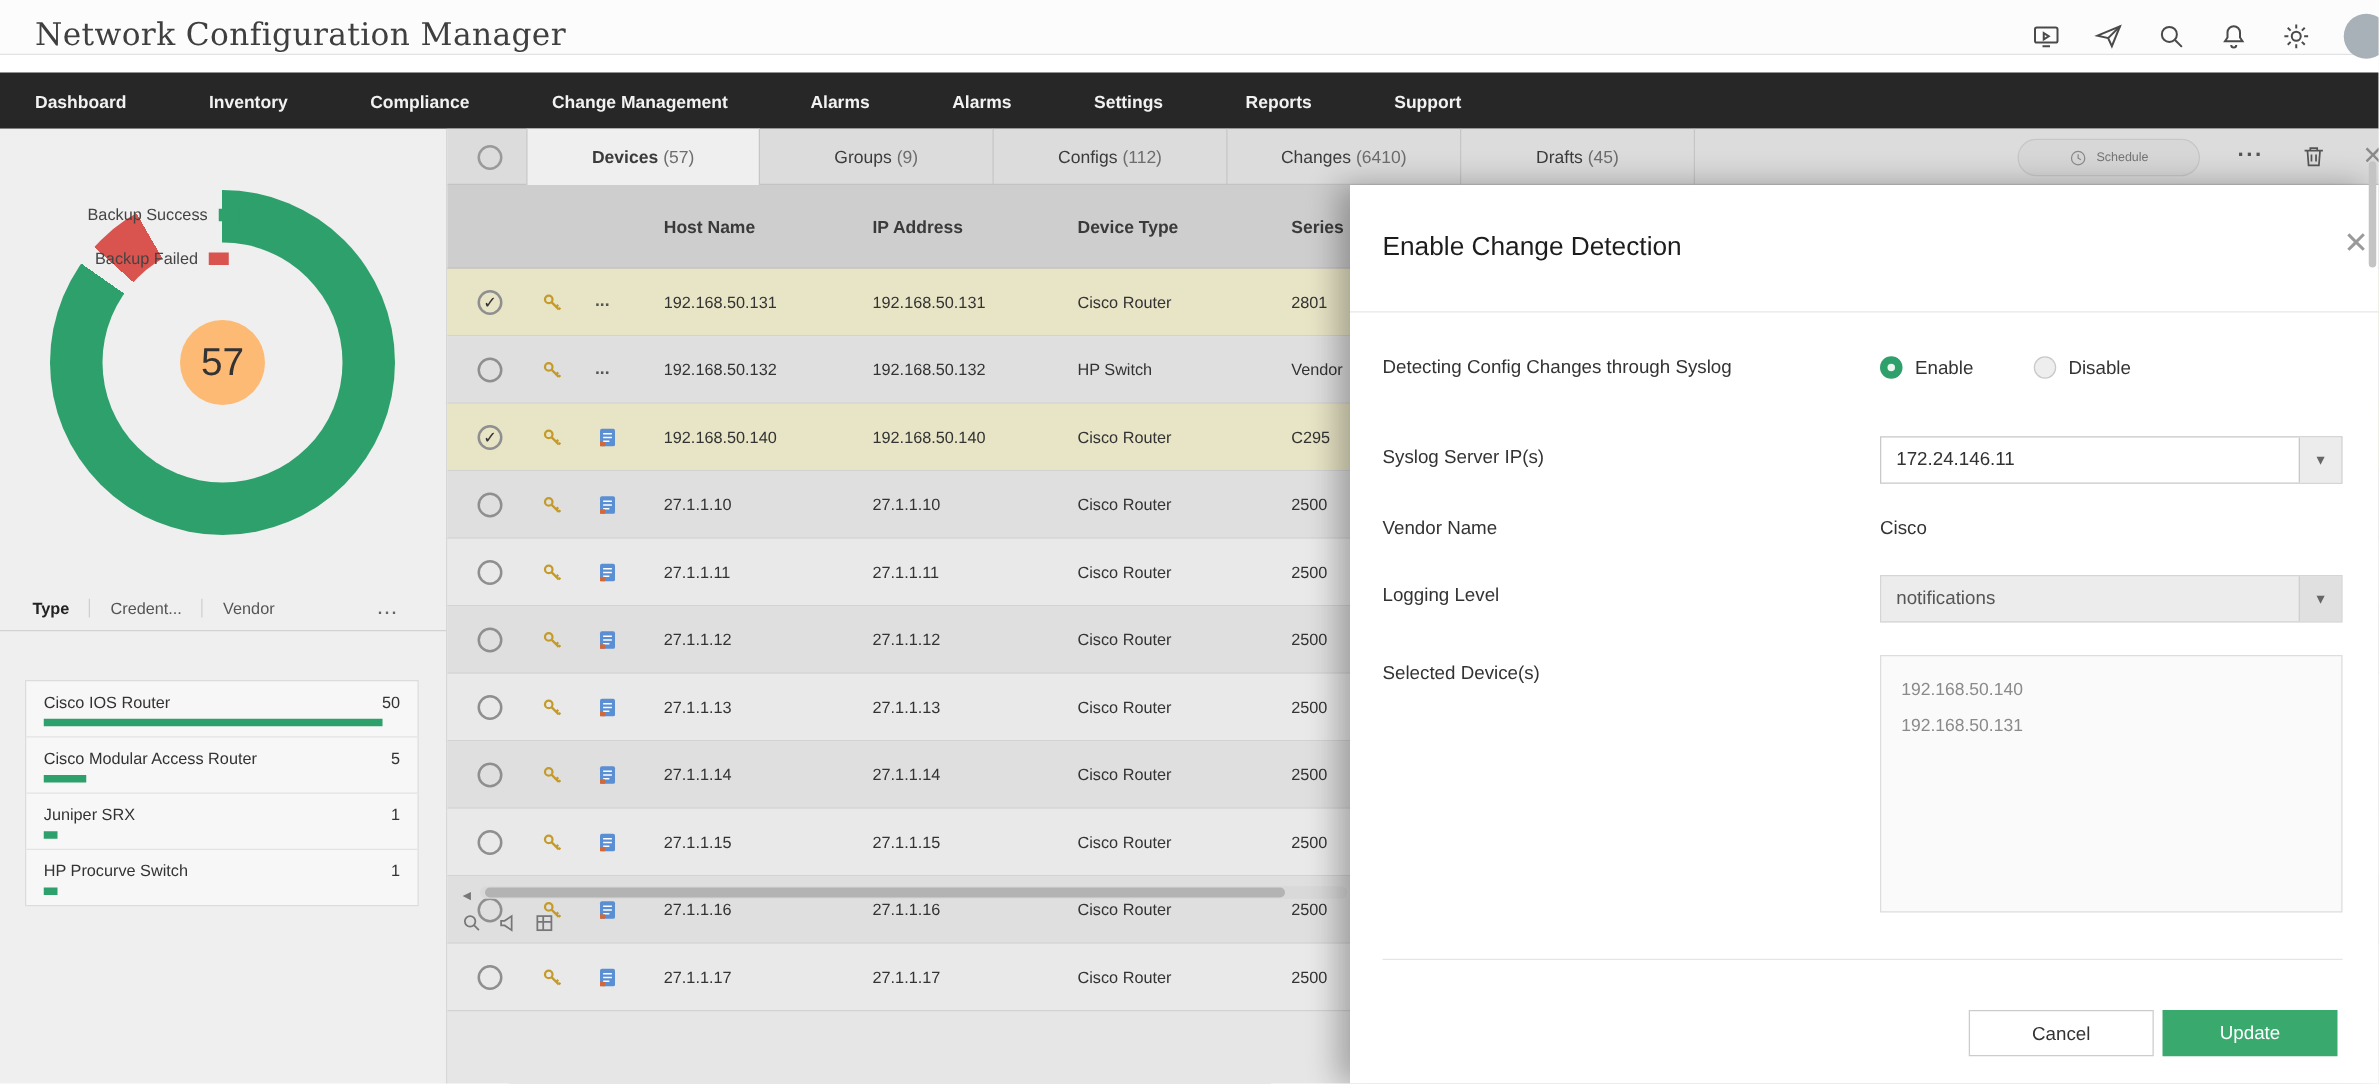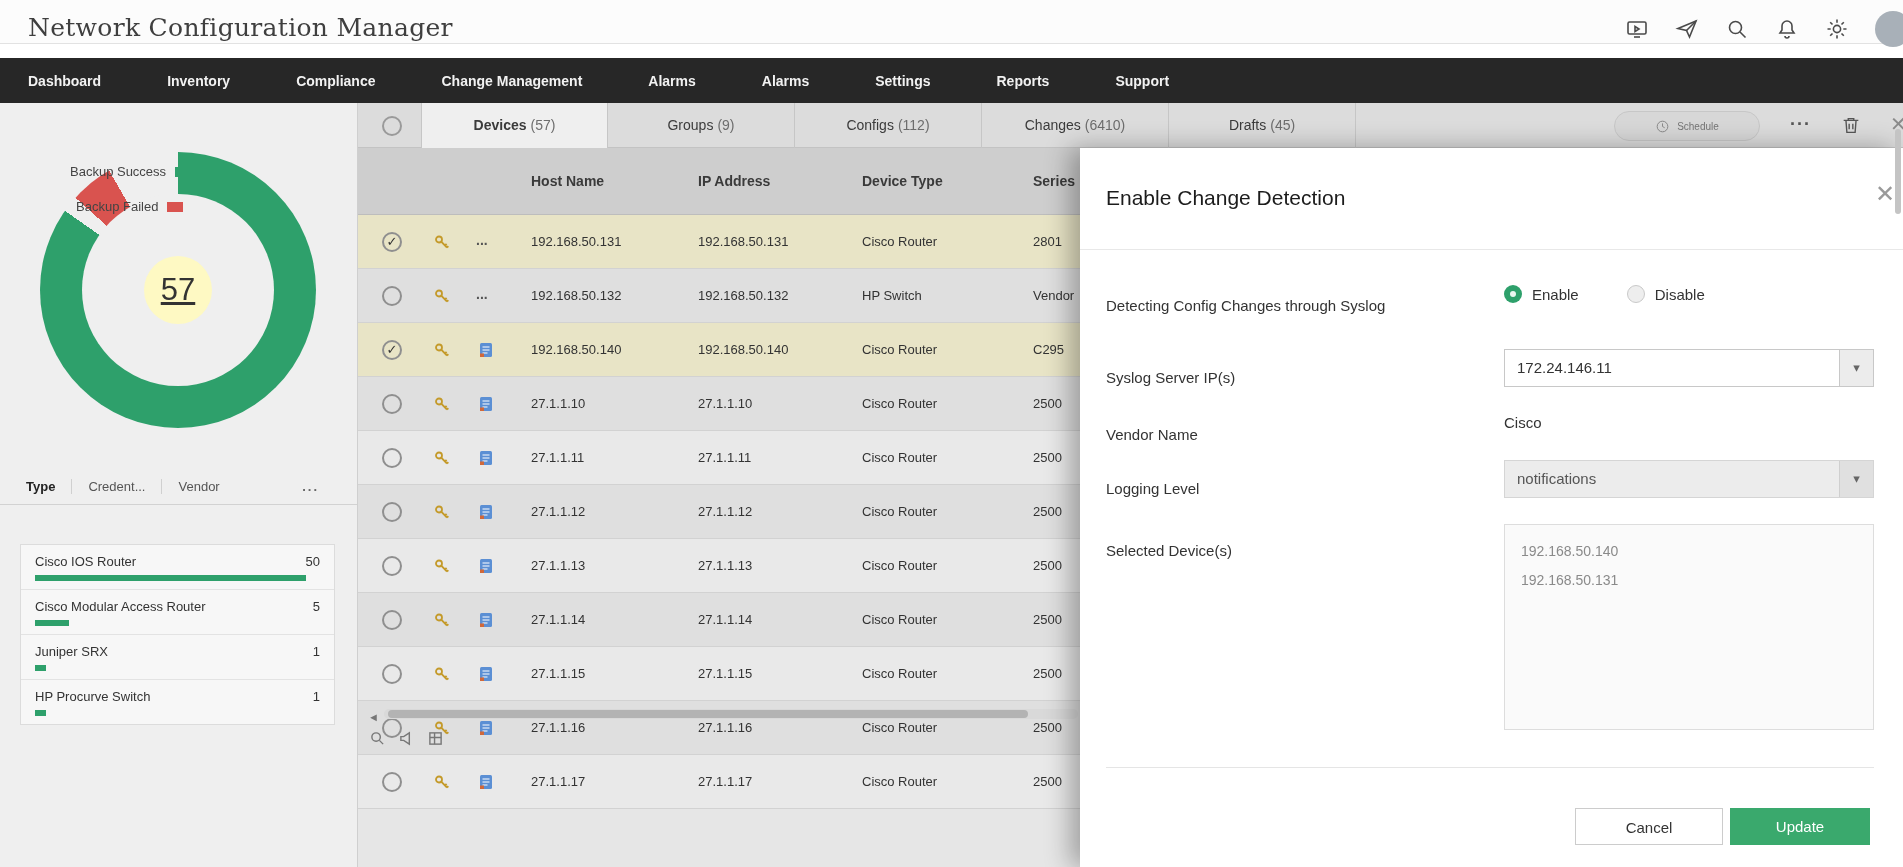--- a/index.html
+++ b/index.html
@@ -17,21 +17,21 @@
 
   
   .navbar { position:absolute; left:0; top:58px; width:100%; height:45px; background:#272727; display:flex; align-items:center; padding-left:28px; }
   .nav-item { color:#f2f2f2; font-size:14px; font-weight:bold; padding:0 33px 0 0; margin-right:33px; cursor:pointer; white-space:nowrap; }
 
   
   .sidebar { position:absolute; left:0; top:103px; width:358px; bottom:0; background:#efefef; border-right:1px solid #cfcfcf; }
   .donut { position:absolute; left:40px; top:49px; width:276px; height:276px; border-radius:50%;
            background:conic-gradient(#2ea06b 0deg 305deg, #efefef 305deg 312deg, #d9534f 312deg 330deg, #efefef 330deg 360deg); }
   .donut-hole { position:absolute; inset:42px; background:#efefef; border-radius:50%; }
-  .donut-disc { position:absolute; inset:62px; background:#fef9c3; border-radius:50%; display:flex; align-items:center; justify-content:center; font-size:31px; color:#333;text-decoration:underline; }
+  .donut-disc { position:absolute; inset:62px; background:#fdba74; border-radius:50%; display:flex; align-items:center; justify-content:center; font-size:31px; color:#333; }
   .legend { position:absolute; display:flex; align-items:center; gap:9px; font-size:13px; color:#444; z-index:2; }
   .legend .swatch { width:16px; height:10px; display:inline-block; }
   .lg-success { left:70px; top:61px; }
   .lg-failed { left:76px; top:96px; }
   .sw-green { background:#2ea06b; }
   .sw-red { background:#d9534f; }
 
   .sb-tabs { position:absolute; top:366px; left:0; right:0; height:36px; border-bottom:1px solid #d2d2d2; display:flex; align-items:center; padding-left:26px; font-size:13px; color:#555; }
   .sb-tab { padding:0 16px; border-right:1px solid #d0d0d0; cursor:pointer; }
   .sb-tab.first { padding-left:0; font-weight:bold; color:#222; }
@@ -79,21 +79,21 @@
   .hscroll-track { position:absolute; left:26px; top:606px; width:694px; height:10px; background:#d9d9d9; border-radius:5px; }
   .hscroll-thumb { position:absolute; left:4px; top:1px; width:640px; height:8px; background:#b3b3b3; border-radius:4px; cursor:grab; }
   .foot-icons { position:absolute; left:12px; top:628px; display:flex; gap:14px; }
   .foot-icons svg { width:15px; height:15px; stroke:#777; fill:none; stroke-width:1.5; cursor:pointer; }
 
   
   .panel { position:absolute; left:1080px; top:148px; right:0; bottom:0; background:#fff; box-shadow:-10px 0 24px rgba(0,0,0,.30); z-index:5;padding-left:27px; }
   .panel-title { position:absolute; left:26px; top:38px; font-size:21px; color:#1c1c1c; }
   .panel-close { position:absolute; right:8px; top:32px; font-size:24px; color:#9a9a9a; cursor:pointer; }
   .panel-div1 { position:absolute; left:0; right:0; top:101px; border-bottom:1px solid #e8e8e8; }
-  .f-label { position:absolute; left:26px; font-size:15px; color:#333;margin-top:12px; }
+  .f-label { position:absolute; left:26px; font-size:15px; color:#333; }
   .radio-row { position:absolute; left:424px; top:137px; display:flex; align-items:center; gap:10px; font-size:15px; color:#333; }
   .radio { width:18px; height:18px; border-radius:50%; position:relative; cursor:pointer; }
   .radio.on { background:#2ea06b; }
   .radio.on::after { content:""; position:absolute; left:6px; top:6px; width:6px; height:6px; border-radius:50%; background:#eaf6ef; }
   .radio.off { background:#eee; border:1px solid #c9c9c9; }
   .radio-gap { width:28px; }
   .dd { position:absolute; left:424px; width:370px; height:38px; border:1px solid #c8c8c8; background:#fff; font-size:15px; color:#333; line-height:36px; padding-left:12px; cursor:pointer; }
   .dd .dd-arrow { position:absolute; right:0; top:0; width:34px; height:36px; border-left:1px solid #c8c8c8; background:#ececec; text-align:center; line-height:36px; color:#666; font-size:13px; }
   .dd.gray { background:#ececec; border-color:#d5d5d5; color:#555; }
   .dd.gray .dd-arrow { background:#e0e0e0; border-left-color:#cfcfcf; }

